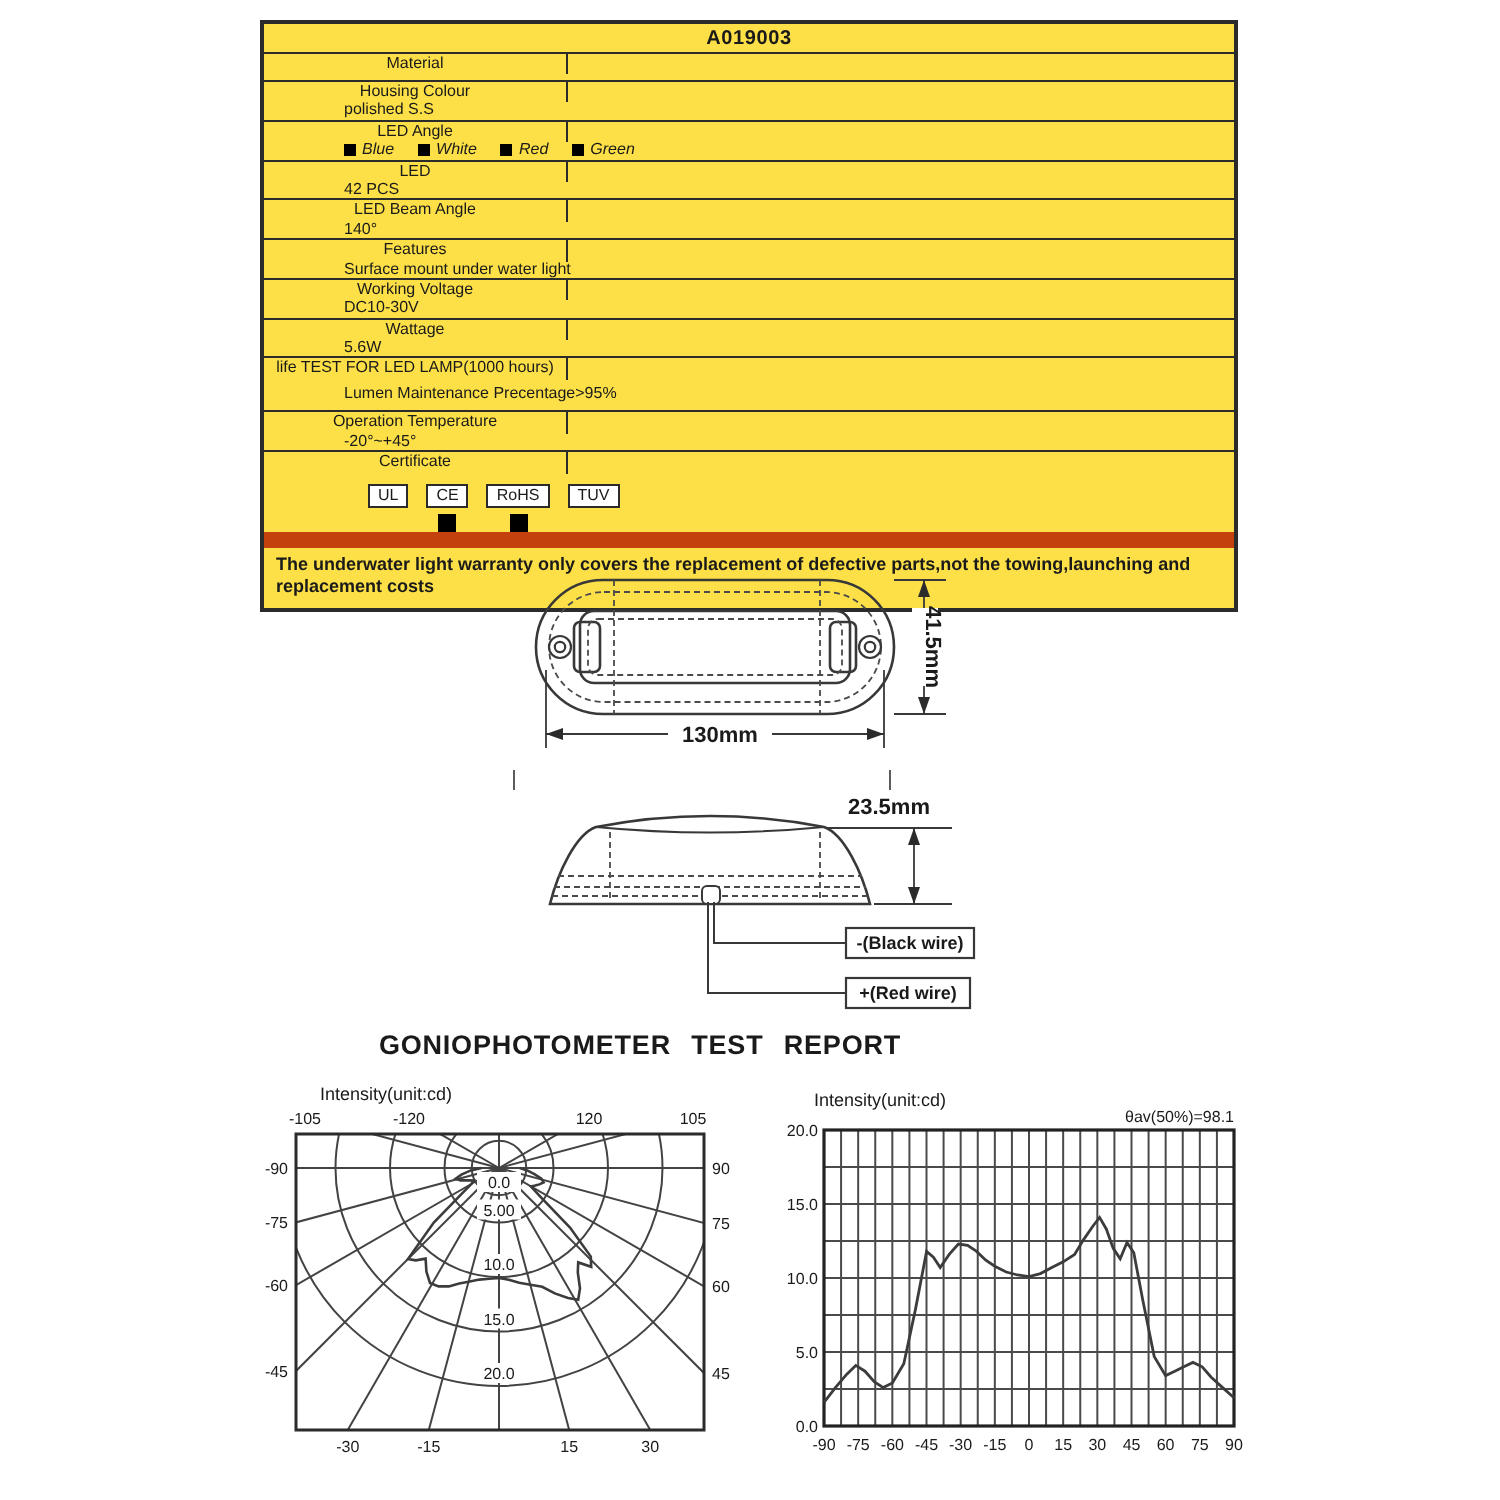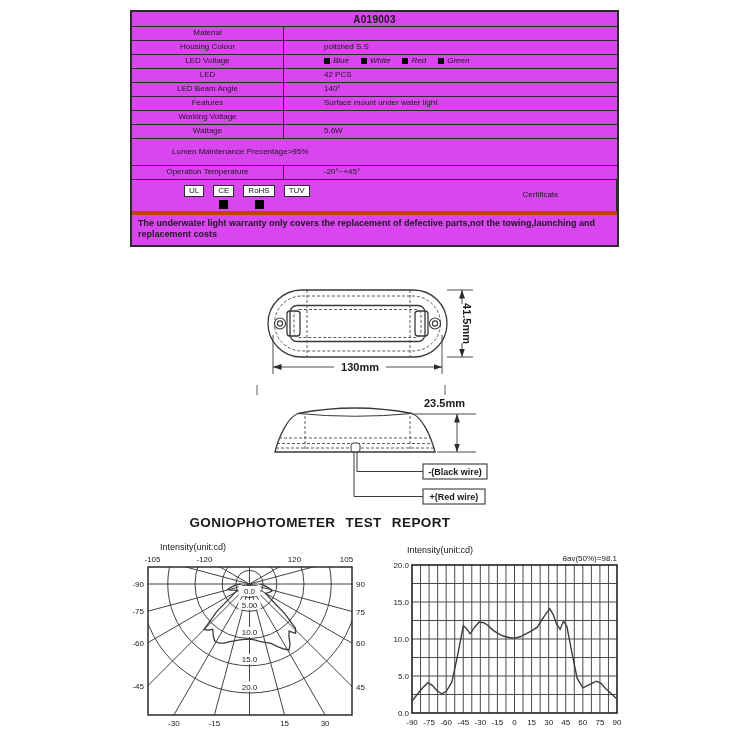--- a/index.html
+++ b/index.html
@@ -1,37 +1,37 @@
 <!DOCTYPE html>
 <html><head>
 <meta charset="utf-8">
 <style>
   html,body{margin:0;padding:0;background:#fff;}
   .page{position:relative;width:750px;height:750px;background:#fff;overflow:hidden;
         font-family:"Liberation Sans",sans-serif;color:#1a1a1a;}
   
   .spec-table{position:absolute;left:130px;top:10px;width:489px;border:2px solid #2b2b2b;
-              box-sizing:border-box;background:#d946ef;}
+              box-sizing:border-box;background:#fde047;}
   .spec-header{height:14px;display:flex;align-items:center;justify-content:center;
                font-size:10px;font-weight:bold;border-bottom:1px solid #2b2b2b;letter-spacing:.3px;}
-  .tr{display:flex;align-items:stretch;border-bottom:1px solid #2b2b2b;min-height:13px;}
+  .tr{display:flex;align-items:stretch;border-bottom:1px solid #2b2b2b;min-height:13px;flex-direction:column;}
   .tr:last-child{border-bottom:none;}
   .td{display:flex;align-items:center;font-size:8px;line-height:1.05;}
   .td.lab{width:152px;border-right:1px solid #2b2b2b;justify-content:center;text-align:center;
           padding:1px 6px;box-sizing:border-box;flex-shrink:0;}
   .td.val{flex:1;padding-left:40px;box-sizing:border-box;}
   .tallrow{min-height:26px;}
   .certrow{min-height:31px;}
   .ledc{display:inline-flex;align-items:center;margin-right:12px;font-style:italic;}
   .sq{width:6px;height:6px;background:#000;display:inline-block;margin-right:3px;}
   .certcol{display:inline-flex;flex-direction:column;align-items:center;margin-right:9px;}
   .certbox{border:1px solid #2b2b2b;font-size:8px;padding:1px 4px;background:#fff;}
   .certsq{width:9px;height:9px;background:#000;margin-top:3px;}
   .certsq.hide{visibility:hidden;}
-  .warranty{border-top:4px solid #c2410c;font-size:9px;font-weight:bold;
+  .warranty{border-top:8px solid #c2410c;font-size:9px;font-weight:bold;
             padding:3px 6px 4px 6px;line-height:1.25;}
   
   .report-heading{position:absolute;left:0;top:515px;width:640px;text-align:center;
                   font-size:13.5px;font-weight:bold;word-spacing:6px;letter-spacing:.4px;}
   
   svg{position:absolute;overflow:visible;}
   svg text{font-family:"Liberation Sans",sans-serif;fill:#1a1a1a;}
   .dimtxt{font-size:11px;font-weight:bold;}
   .wiretxt{font-size:9px;font-weight:bold;}
   .charttitle{font-size:9px;}
@@ -46,21 +46,21 @@
     <div class="spec-header">A019003</div>
     <div id="spec-body">
         <div class="tr">
           <div class="td lab">Material</div>
         </div>
         <div class="tr">
           <div class="td lab">Housing Colour</div>
           <div class="td val">polished S.S</div>
         </div>
         <div class="tr">
-          <div class="td lab">LED  Voltage</div>
+          <div class="td lab">LED  Angle</div>
           <div class="td val">
             <span class="ledc"><span class="sq"></span>Blue</span>
             <span class="ledc"><span class="sq"></span>White</span>
             <span class="ledc"><span class="sq"></span>Red</span>
             <span class="ledc"><span class="sq"></span>Green</span>
           </div>
         </div>
         <div class="tr">
           <div class="td lab">LED</div>
           <div class="td val">42 PCS</div>
@@ -68,52 +68,54 @@
         <div class="tr">
           <div class="td lab">LED Beam Angle</div>
           <div class="td val">140°</div>
         </div>
         <div class="tr">
           <div class="td lab">Features</div>
           <div class="td val">Surface mount under water light</div>
         </div>
         <div class="tr">
           <div class="td lab">Working Voltage</div>
+          <div class="td val">DC10-30V</div>
         </div>
         <div class="tr">
           <div class="td lab">Wattage</div>
           <div class="td val">5.6W</div>
         </div>
         <div class="tr tallrow">
+          <div class="td lab">life TEST FOR LED LAMP(1000 hours)</div>
           <div class="td val">Lumen Maintenance Precentage&gt;95%</div>
         </div>
         <div class="tr">
           <div class="td lab">Operation Temperature</div>
           <div class="td val">-20°~+45°</div>
         </div>
         <div class="tr certrow">
+          <div class="td lab">Certificate</div>
           <div class="td val" style="align-items: flex-start; padding-top: 5px; padding-left: 52px;">
             <span class="certcol">
               <span class="certbox">UL</span>
               <span class="certsq hide"></span>
             </span>
             <span class="certcol">
               <span class="certbox">CE</span>
               <span class="certsq"></span>
             </span>
             <span class="certcol">
               <span class="certbox">RoHS</span>
               <span class="certsq"></span>
             </span>
             <span class="certcol">
               <span class="certbox">TUV</span>
               <span class="certsq hide"></span>
             </span>
           </div>
-          <div class="td lab">Certificate</div>
         </div>
       </div>
     <div class="warranty">The underwater light warranty only covers the replacement of defective parts,not the towing,launching and replacement costs</div>
   </div>
 
   <svg style="left:240px;top:275px" width="250" height="110" viewBox="0 0 250 110">
     <defs>
       <marker id="ar1" markerWidth="9" markerHeight="7" refX="8.5" refY="3" orient="auto-start-reverse" markerUnits="userSpaceOnUse">
         <path d="M0,0 L8.5,3 L0,6 z" fill="#2b2b2b"></path>
       </marker>

